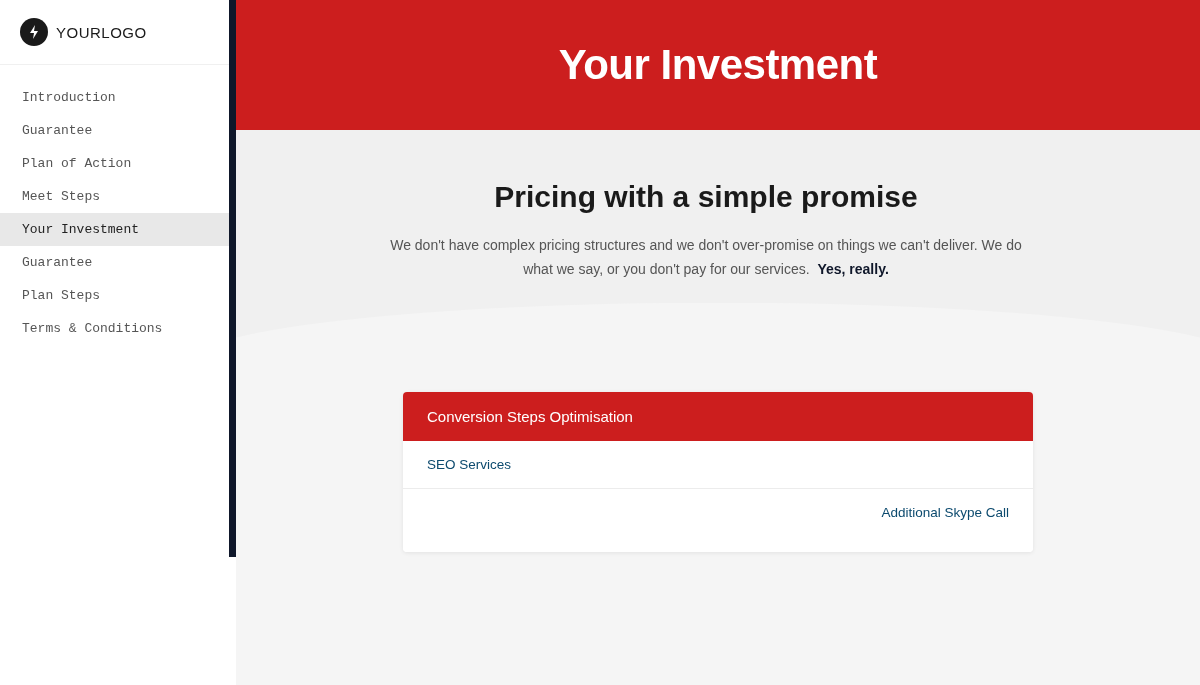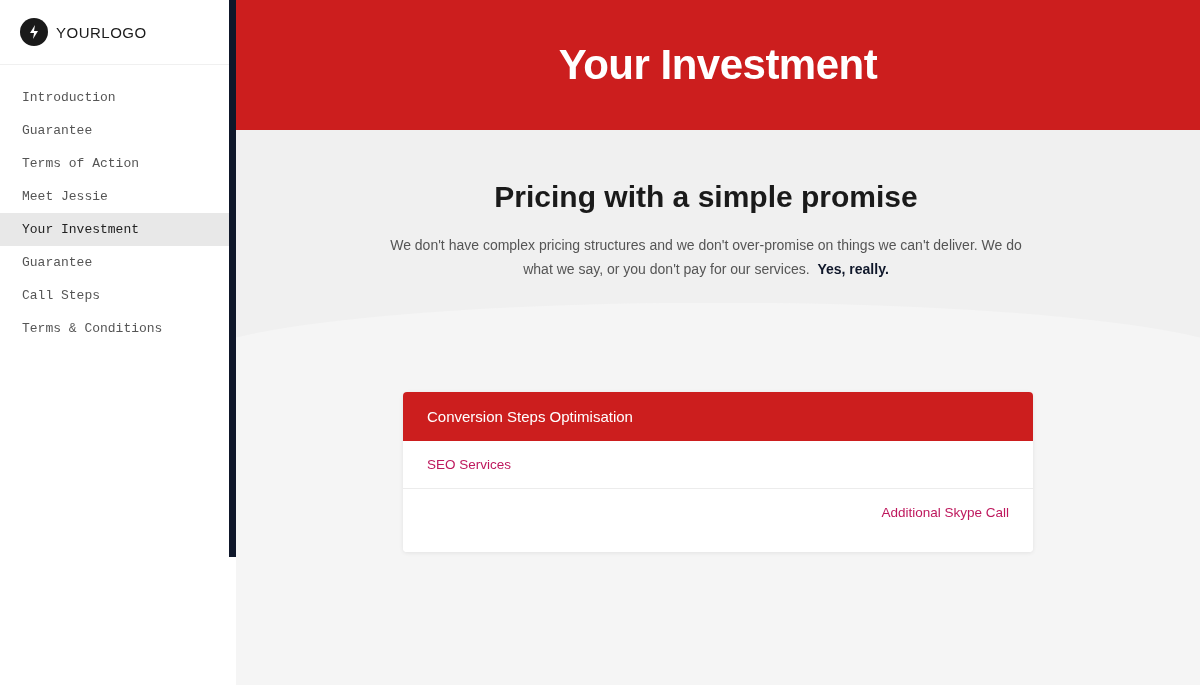--- a/index.html
+++ b/index.html
@@ -161,21 +161,21 @@
       font-weight: 500;
     }
 
     .card-body {
       background: #fff;
     }
 
     .card-row {
       padding: 16px 24px;
       font-size: 13.5px;
-      color: #be185d;
+      color: #0c4a6e;
       border-bottom: 1px solid #ececec;
     }
 
     .card-row:last-child {
       border-bottom: none;
       padding-bottom: 32px;
       text-align: right;
     }
   </style>
 </head>
@@ -188,25 +188,25 @@
         <polygon points="9,1 4,9 8,9 7,15 12,7 8,7"></polygon>
       </svg>
     </div>
     <div class="logo-text">
       <span>YOUR</span><span style="font-weight:400">LOGO</span>
     </div>
   </div>
   <ul class="nav-list">
     <li class="nav-item">Introduction</li>
     <li class="nav-item">Guarantee</li>
-    <li class="nav-item">Terms of Action</li>
-    <li class="nav-item">Meet Jessie</li>
+    <li class="nav-item">Plan of Action</li>
+    <li class="nav-item">Meet Steps</li>
     <li class="nav-item active">Your Investment</li>
     <li class="nav-item">Guarantee</li>
-    <li class="nav-item">Call Steps</li>
+    <li class="nav-item">Plan Steps</li>
     <li class="nav-item">Terms &amp; Conditions</li>
   </ul>
 </aside>
 
 <main class="main-content">
 
   <div class="hero-banner">
     <h1 class="hero-title">Your Investment</h1>
   </div>
 

